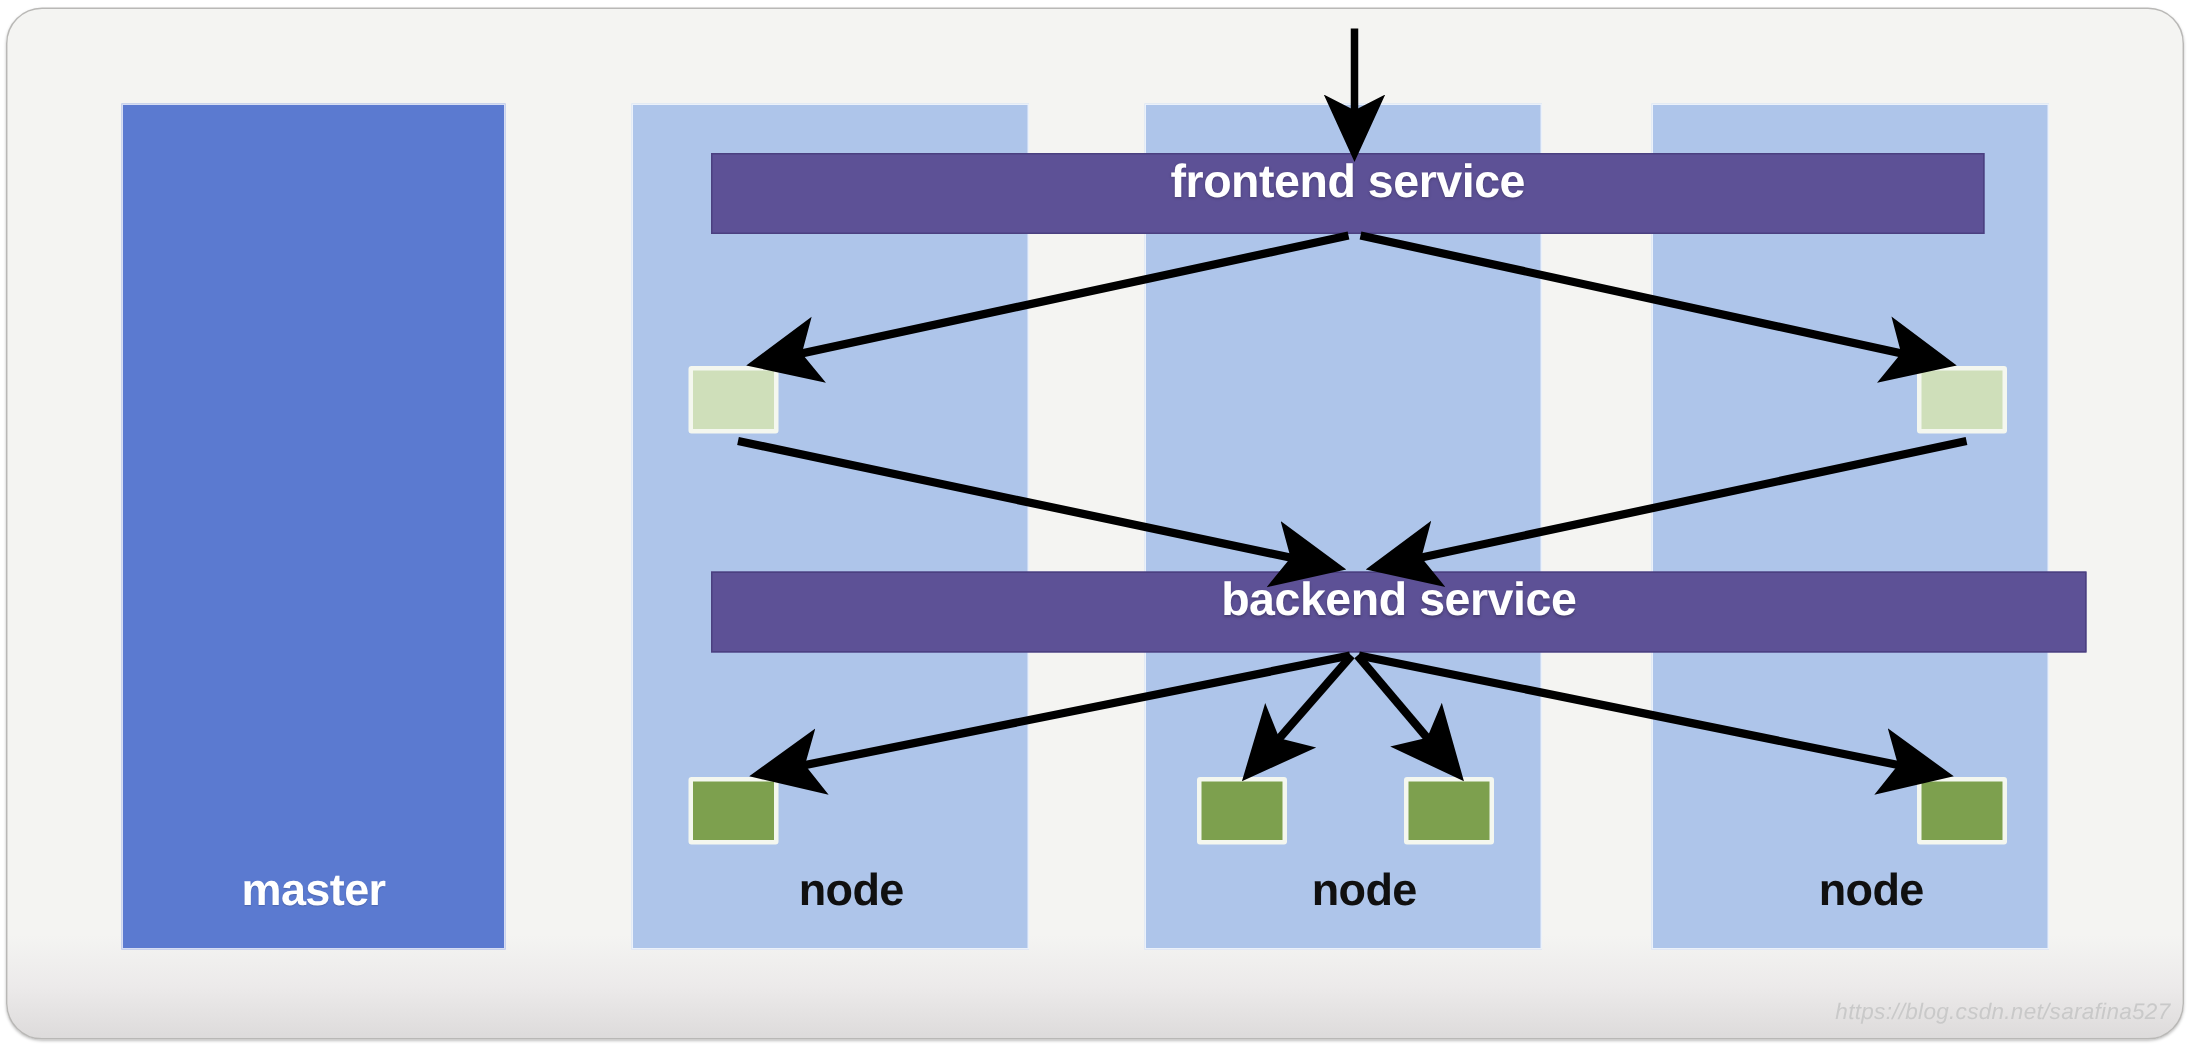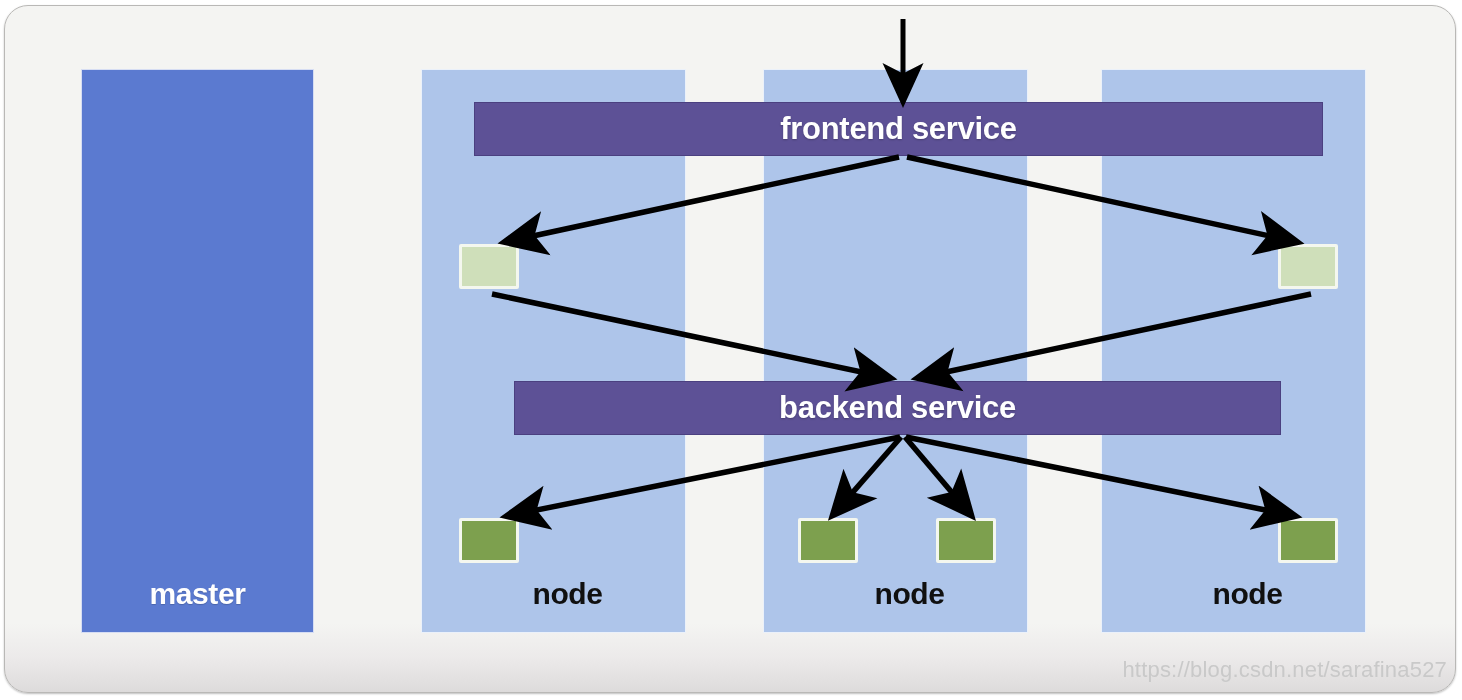--- a/index.html
+++ b/index.html
@@ -67,21 +67,20 @@
     padding-left: 28px;
   }
 
   
   .service-bar {
     position: absolute;
     box-sizing: border-box;
     background: #5d5196;
     border: 1px solid #4b4080;
     display: flex;
-    align-items: center;
     justify-content: center;
   }
   .service-label {
     color: #ffffff;
     font-weight: bold;
     font-size: 31px;
     letter-spacing: -0.3px;
     text-shadow: 0 1px 2px rgba(0,0,0,0.25);
   }
 
@@ -103,53 +102,54 @@
     width: 1462px;
     height: 700px;
     pointer-events: none;
   }
 
   
   .watermark {
     position: absolute;
     right: 8px;
     bottom: 9px;
-    font-size: 22px;
+    font-size: 15px;
     color: #c9c9c9;
     letter-spacing: 0.2px;
     white-space: nowrap;
+    font-style: italic;
   }
 </style>
 </head>
 <body>
 
 <div id="stage">
   <div class="card">
 
-    <div class="column master-box" style="left:76px; top:63px; width:233px; height:564px;">
+    <div class="column master-box" style="left:76px; top:63px; width:256px; height:564px;">
       <div class="col-label" style="bottom:21px;">master</div>
     </div>
 
     <div class="column node-box" style="left:416px; top:63px; width:265px; height:564px;">
       <div class="col-label" style="bottom:21px;">node</div>
     </div>
 
     <div class="column node-box" style="left:758px; top:63px; width:265px; height:564px;">
       <div class="col-label" style="bottom:21px;">node</div>
     </div>
 
     <div class="column node-box" style="left:1096px; top:63px; width:265px; height:564px;">
       <div class="col-label" style="bottom:21px;">node</div>
     </div>
 
     <div class="service-bar" style="left:469px; top:96px; width:849px; height:54px;">
       <span class="service-label">frontend service</span>
     </div>
 
-    <div class="service-bar" style="left:469px; top:375px; width:767px; height:54px;margin-left:40px;">
+    <div class="service-bar" style="left:469px; top:375px; width:917px; height:54px;">
       <span class="service-label">backend service</span>
     </div>
 
     <div class="pod pod-light" style="left:454px; top:238px; width:60px; height:45px;"></div>
     <div class="pod pod-light" style="left:1273px; top:238px; width:60px; height:45px;"></div>
 
     <div class="pod pod-dark" style="left:454px; top:512px; width:60px; height:45px;"></div>
     <div class="pod pod-dark" style="left:793px; top:512px; width:60px; height:45px;"></div>
     <div class="pod pod-dark" style="left:931px; top:512px; width:60px; height:45px;"></div>
     <div class="pod pod-dark" style="left:1273px; top:512px; width:60px; height:45px;"></div>

